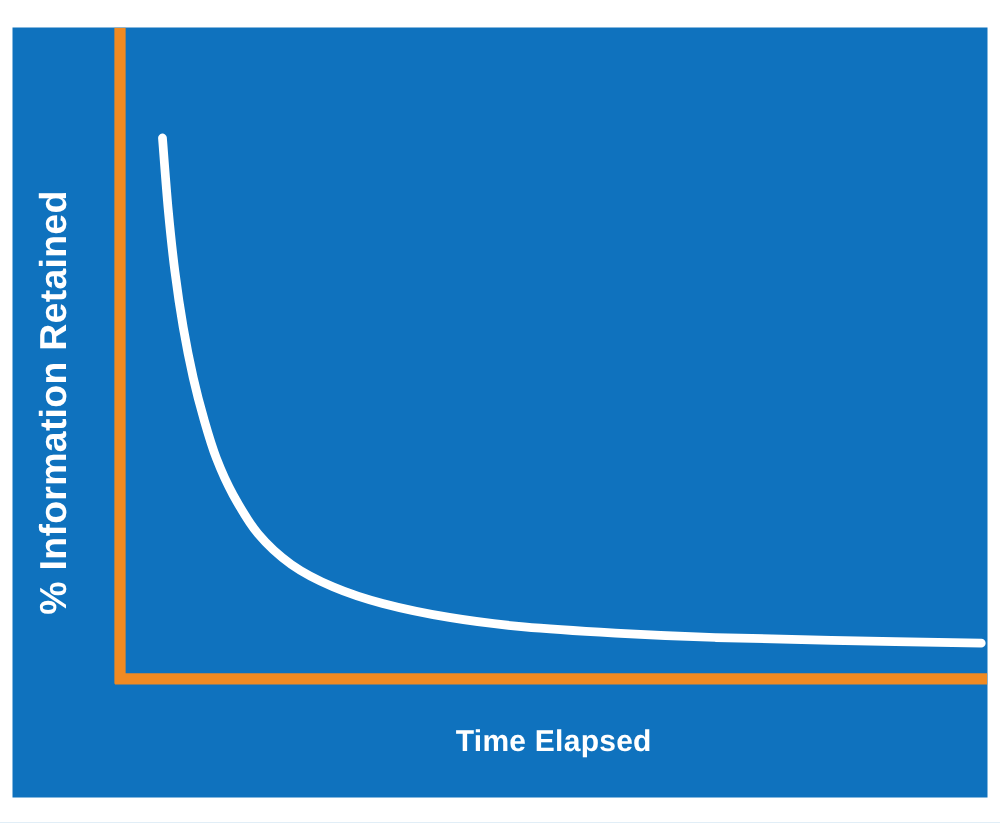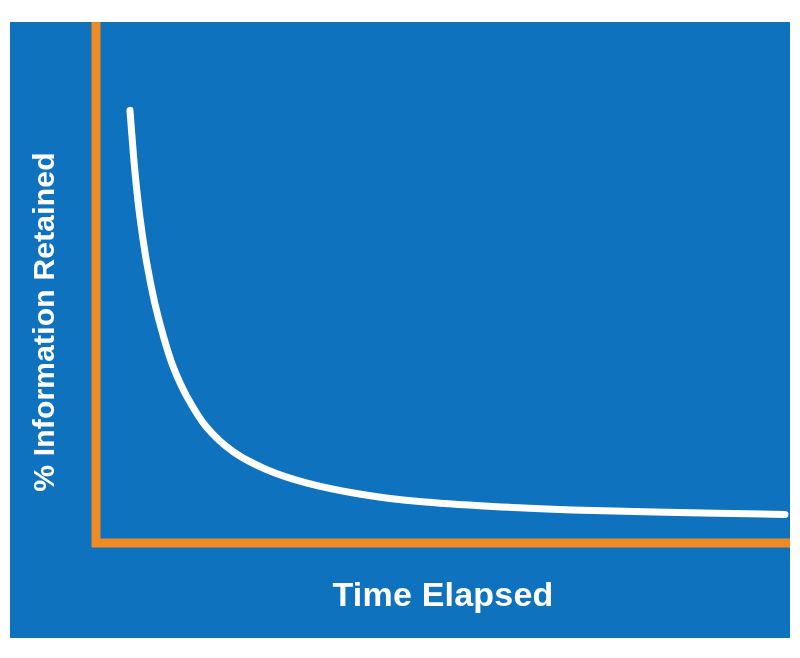--- a/index.html
+++ b/index.html
@@ -70,21 +70,21 @@
     left: 86px;
     top: 548px;
     width: 694px;
     height: 48px;
     display: flex;
     align-items: center;
     justify-content: center;
     color: #ffffff;
     font-family: "Liberation Sans", sans-serif;
     font-weight: bold;
-    font-size: 34px;
+    font-size: 24px;
     letter-spacing: 0.2px;
     white-space: nowrap;
     pointer-events: none;
   }
 </style>
 </head>
 <body>
 
 <div id="chart-root" style="background: rgb(255, 255, 255);">
 

